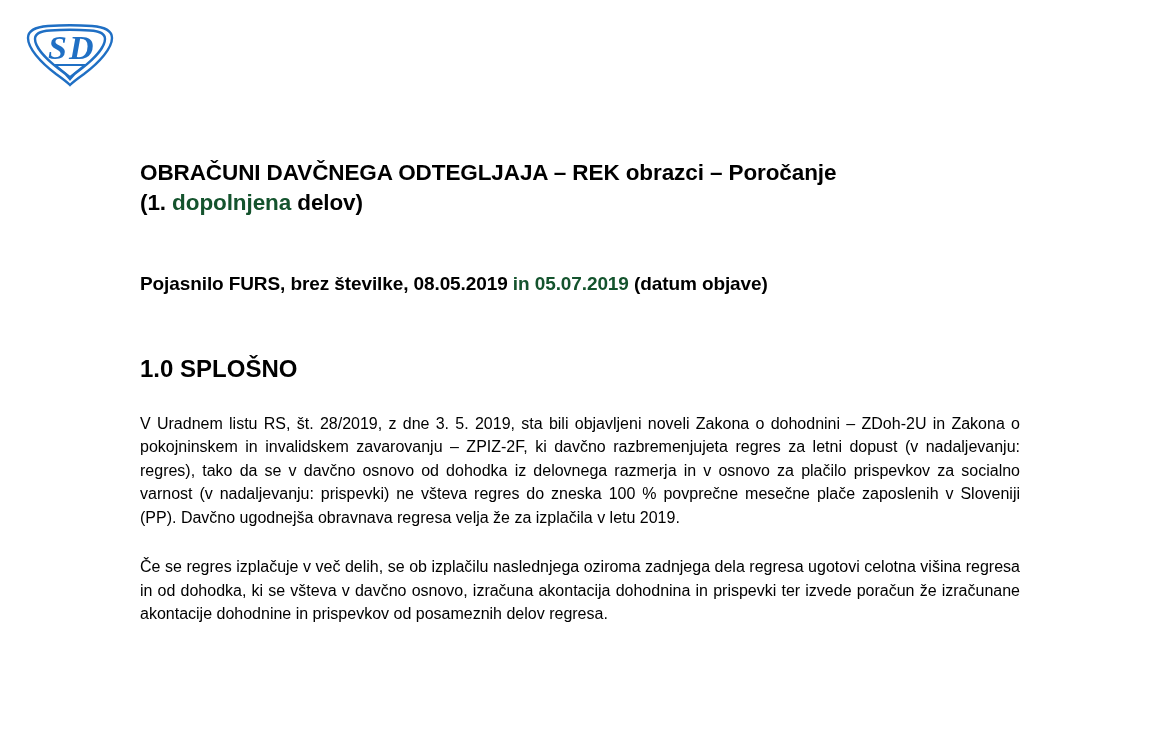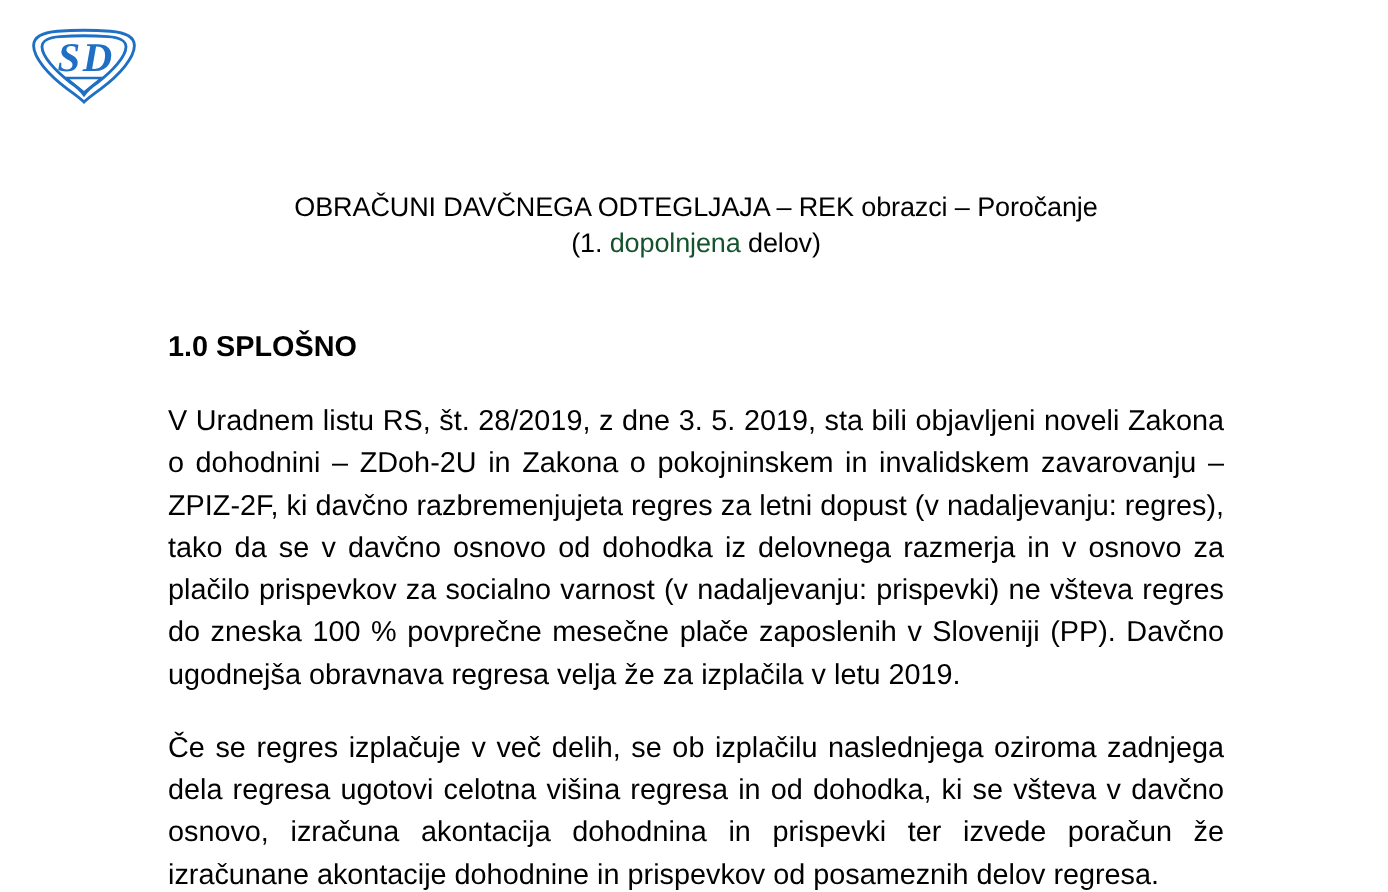--- a/index.html
+++ b/index.html
@@ -33,22 +33,21 @@
 
   
   .content {
     position: absolute;
     left: 140px;
     top: 158px;
     width: 880px;
   }
 
   .doc-title {
-    text-align: center;
-    font-weight: normal;
+    font-weight: bold;
     font-size: 22.5px;
     line-height: 1.33;
     margin: 0;
     letter-spacing: -0.1px;
   }
   .doc-title .line { display: block; }
   .red { color: #14532d; }
 
   .subtitle {
     margin: 0;
@@ -63,21 +62,21 @@
     margin: 0;
     padding-top: 56px;
     font-weight: bold;
     font-size: 24px;
     line-height: 1.3;
   }
 
   .body-par {
     margin: 0;
     padding-top: 28px;
-    font-size: 24px;
+    font-size: 16px;
     line-height: 1.47;
     text-align: justify;
     text-justify: inter-word;
   }
   .body-par.tight { padding-top: 26px; }
 </style>
 </head>
 <body>
 
 <div class="page">
@@ -96,20 +95,21 @@
     </svg>
   </div>
 
   <div class="content">
 
     <h1 class="doc-title">
       <span class="line">OBRAČUNI DAVČNEGA ODTEGLJAJA – REK obrazci – Poročanje</span>
       <span class="line"><span>(1. </span><span class="red">dopolnjena</span><span> delov)</span></span>
     </h1>
 
+    <p class="subtitle"><span>Pojasnilo FURS, brez številke, 08.05.2019 </span><span class="red">in 05.07.2019</span><span> (datum objave)</span></p>
 
     <h2 class="section-heading">1.0 SPLOŠNO</h2>
 
     <p class="body-par">V Uradnem listu RS, št. 28/2019, z dne 3. 5. 2019, sta bili objavljeni noveli Zakona o dohodnini – ZDoh-2U in Zakona o pokojninskem in invalidskem zavarovanju – ZPIZ-2F, ki davčno razbremenjujeta regres za letni dopust (v nadaljevanju: regres), tako da se v davčno osnovo od dohodka iz delovnega razmerja in v osnovo za plačilo prispevkov za socialno varnost (v nadaljevanju: prispevki) ne všteva regres do zneska 100 % povprečne mesečne plače zaposlenih v Sloveniji (PP). Davčno ugodnejša obravnava regresa velja že za izplačila v letu 2019.</p>
 
     <p class="body-par tight">Če se regres izplačuje v več delih, se ob izplačilu naslednjega oziroma zadnjega dela regresa ugotovi celotna višina regresa in od dohodka, ki se všteva v davčno osnovo, izračuna akontacija dohodnina in prispevki ter izvede poračun že izračunane akontacije dohodnine in prispevkov od posameznih delov regresa.</p>
 
   </div>
 </div>
 

